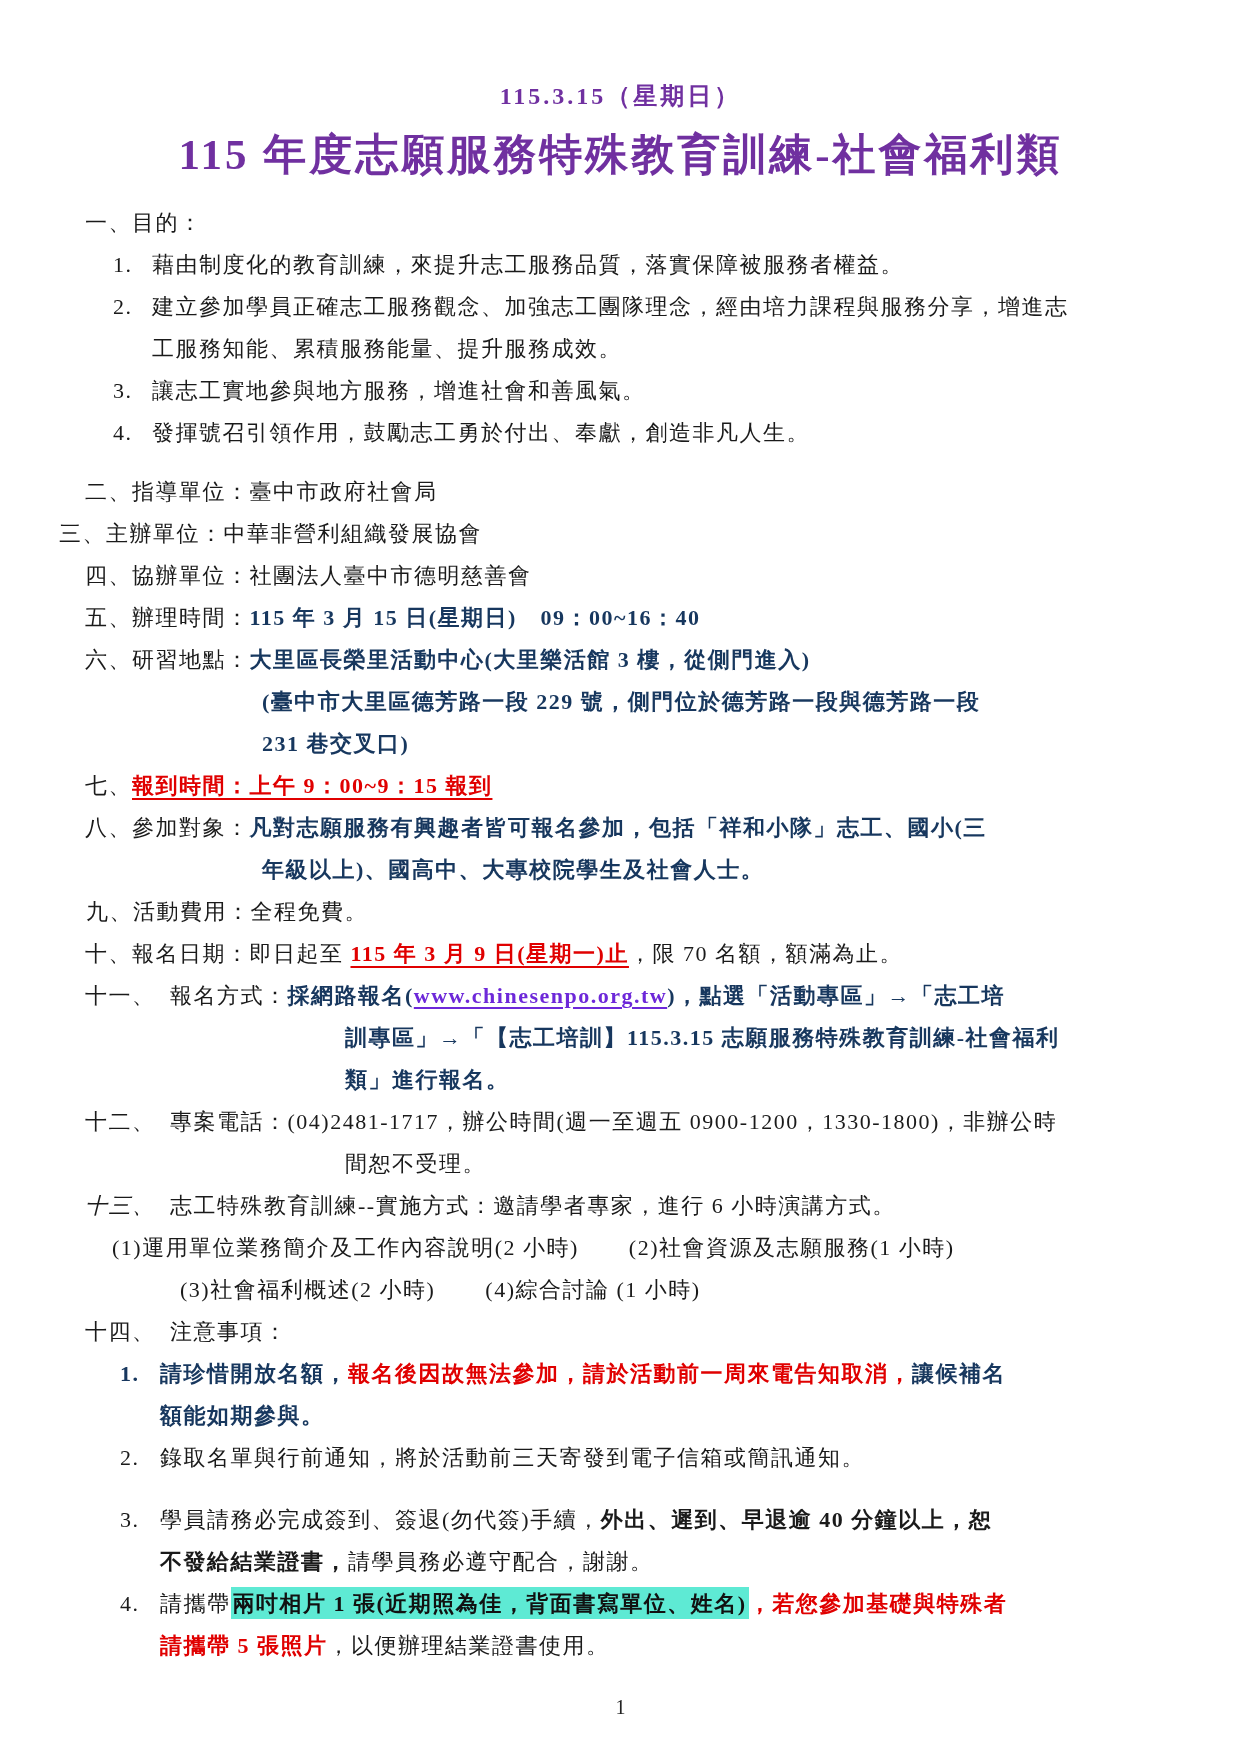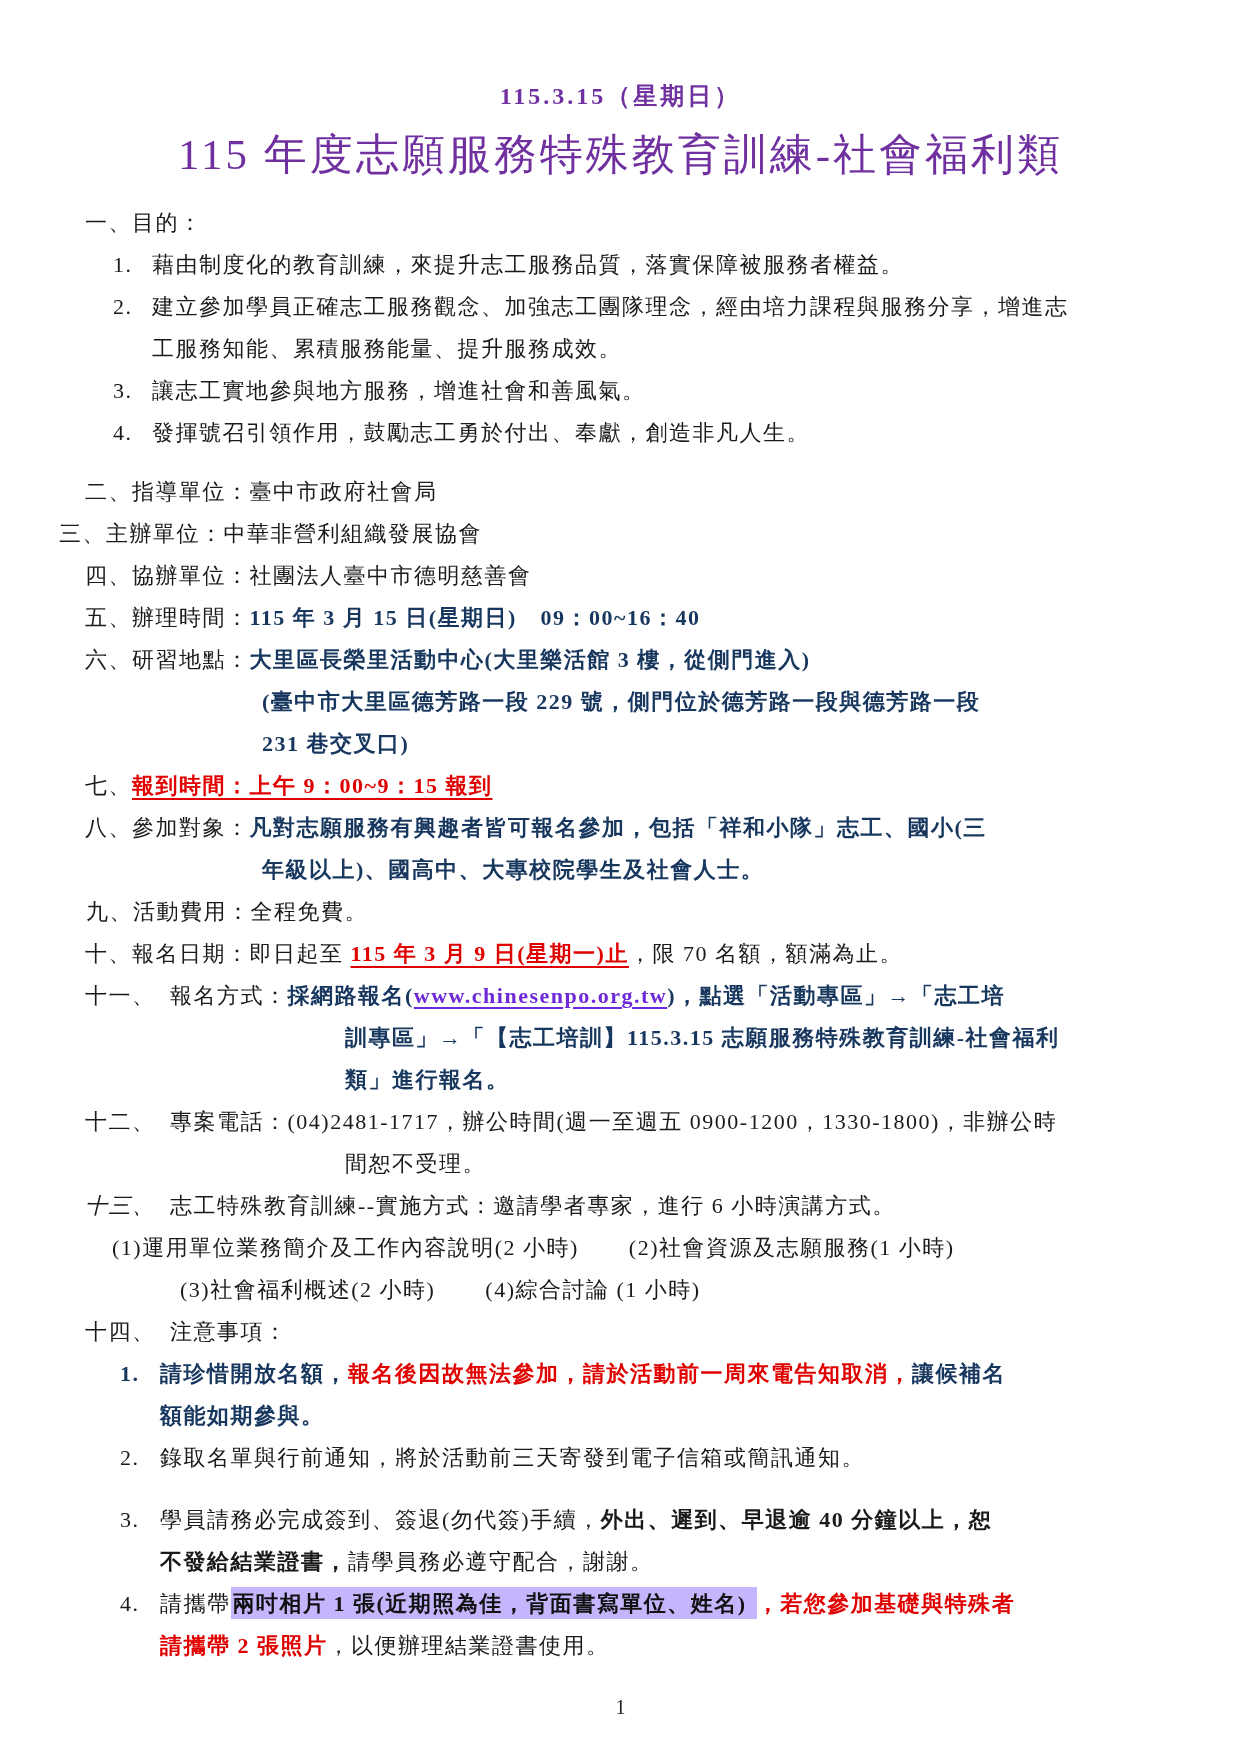--- a/index.html
+++ b/index.html
@@ -19,21 +19,21 @@
     position:absolute;top:80px;left:0;width:1241px;
     text-align:center;
     font-size:24px;font-weight:bold;
     letter-spacing:3px;
     color:#7030A0;
     white-space:nowrap;
   }
   .main-title{
     position:absolute;top:126px;left:0;width:1241px;
     text-align:center;
-    font-size:43px;font-weight:normal;
+    font-size:43px;font-weight:bold;
     letter-spacing:3px;
     color:#7030A0;
     white-space:nowrap;
   }
   #doc-body{
     position:absolute;top:202px;left:0;width:1241px;
   }
   .line{
     line-height:42px;
     font-size:22px;
@@ -42,21 +42,21 @@
     white-space:nowrap;
   }
   .seg{display:inline;}
   .seg.w{display:inline-block;vertical-align:bottom;}
   .k{color:#1a1a1a;font-weight:normal;}
   .bb{color:#1a1a1a;font-weight:bold;}
   .nb{color:#17375E;font-weight:bold;}
   .nbu{color:#6d28d9;font-weight:bold;text-decoration:underline;text-underline-offset:4px;}
   .rb{color:#E00000;font-weight:bold;}
   .rbu{color:#E00000;font-weight:bold;text-decoration:underline;text-underline-offset:5px;}
-  .hl{color:#111111;font-weight:bold;background:#c4b5fd;padding:4px 10px 3px 2px;text-align:center;}
+  .hl{color:#111111;font-weight:bold;background:#5eead4;padding:4px 2px 3px 2px;text-align:center;}
   .sp{display:inline-block;}
   .page-number{
     position:absolute;top:1696px;left:0;width:1241px;
     text-align:center;font-size:20px;color:#222;
   }
 </style>
 </head>
 <body>
 
 <div class="page">
@@ -89,16 +89,16 @@
       <div class="line" style="padding-left: 85px;"><span class="seg k w" style="width: 85px; font-style: italic;">十三、</span><span class="seg k">志工特殊教育訓練--實施方式：邀請學者專家，進行 6 小時演講方式。</span></div>
       <div class="line" style="padding-left: 112px;"><span class="seg k">(1)運用單位業務簡介及工作內容說明(2 小時)</span><span class="seg sp w" style="width: 50px;"></span><span class="seg k">(2)社會資源及志願服務(1 小時)</span></div>
       <div class="line" style="padding-left: 180px;"><span class="seg k">(3)社會福利概述(2 小時)</span><span class="seg sp w" style="width: 50px;"></span><span class="seg k">(4)綜合討論 (1 小時)</span></div>
       <div class="line" style="padding-left: 85px;"><span class="seg k w" style="width: 85px;">十四、</span><span class="seg k">注意事項：</span></div>
       <div class="line" style="padding-left: 120px;"><span class="seg nb w" style="width: 40px;">1.</span><span class="seg nb">請珍惜開放名額，</span><span class="seg rb">報名後因故無法參加，請於活動前一周來電告知取消，</span><span class="seg nb">讓候補名</span></div>
       <div class="line" style="padding-left: 160px;"><span class="seg nb">額能如期參與。</span></div>
       <div class="line" style="padding-left: 120px;"><span class="seg k w" style="width: 40px;">2.</span><span class="seg k">錄取名單與行前通知，將於活動前三天寄發到電子信箱或簡訊通知。</span></div>
       <div class="line" style="padding-left: 120px; margin-top: 20px;"><span class="seg k w" style="width: 40px;">3.</span><span class="seg k">學員請務必完成簽到、簽退(勿代簽)手續，</span><span class="seg bb">外出、遲到、早退逾 40 分鐘以上，恕</span></div>
       <div class="line" style="padding-left: 160px;"><span class="seg bb">不發給結業證書，</span><span class="seg k">請學員務必遵守配合，謝謝。</span></div>
       <div class="line" style="padding-left: 120px;"><span class="seg k w" style="width: 40px;">4.</span><span class="seg k">請攜帶</span><span class="seg hl">兩吋相片 1 張(近期照為佳，背面書寫單位、姓名)</span><span class="seg rb">，</span><span class="seg rb">若您參加基礎與特殊者</span></div>
-      <div class="line" style="padding-left: 160px;"><span class="seg rb">請攜帶 2 張照片</span><span class="seg k">，以便辦理結業證書使用。</span></div>
+      <div class="line" style="padding-left: 160px;"><span class="seg rb">請攜帶 5 張照片</span><span class="seg k">，以便辦理結業證書使用。</span></div>
     </div>
   <div class="page-number">1</div>
 </div>
 
 </body></html>

